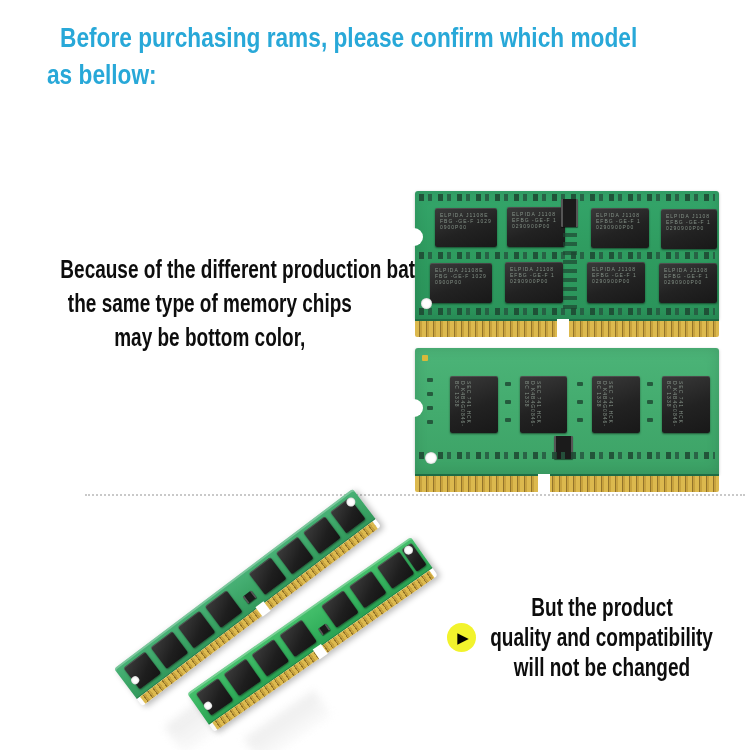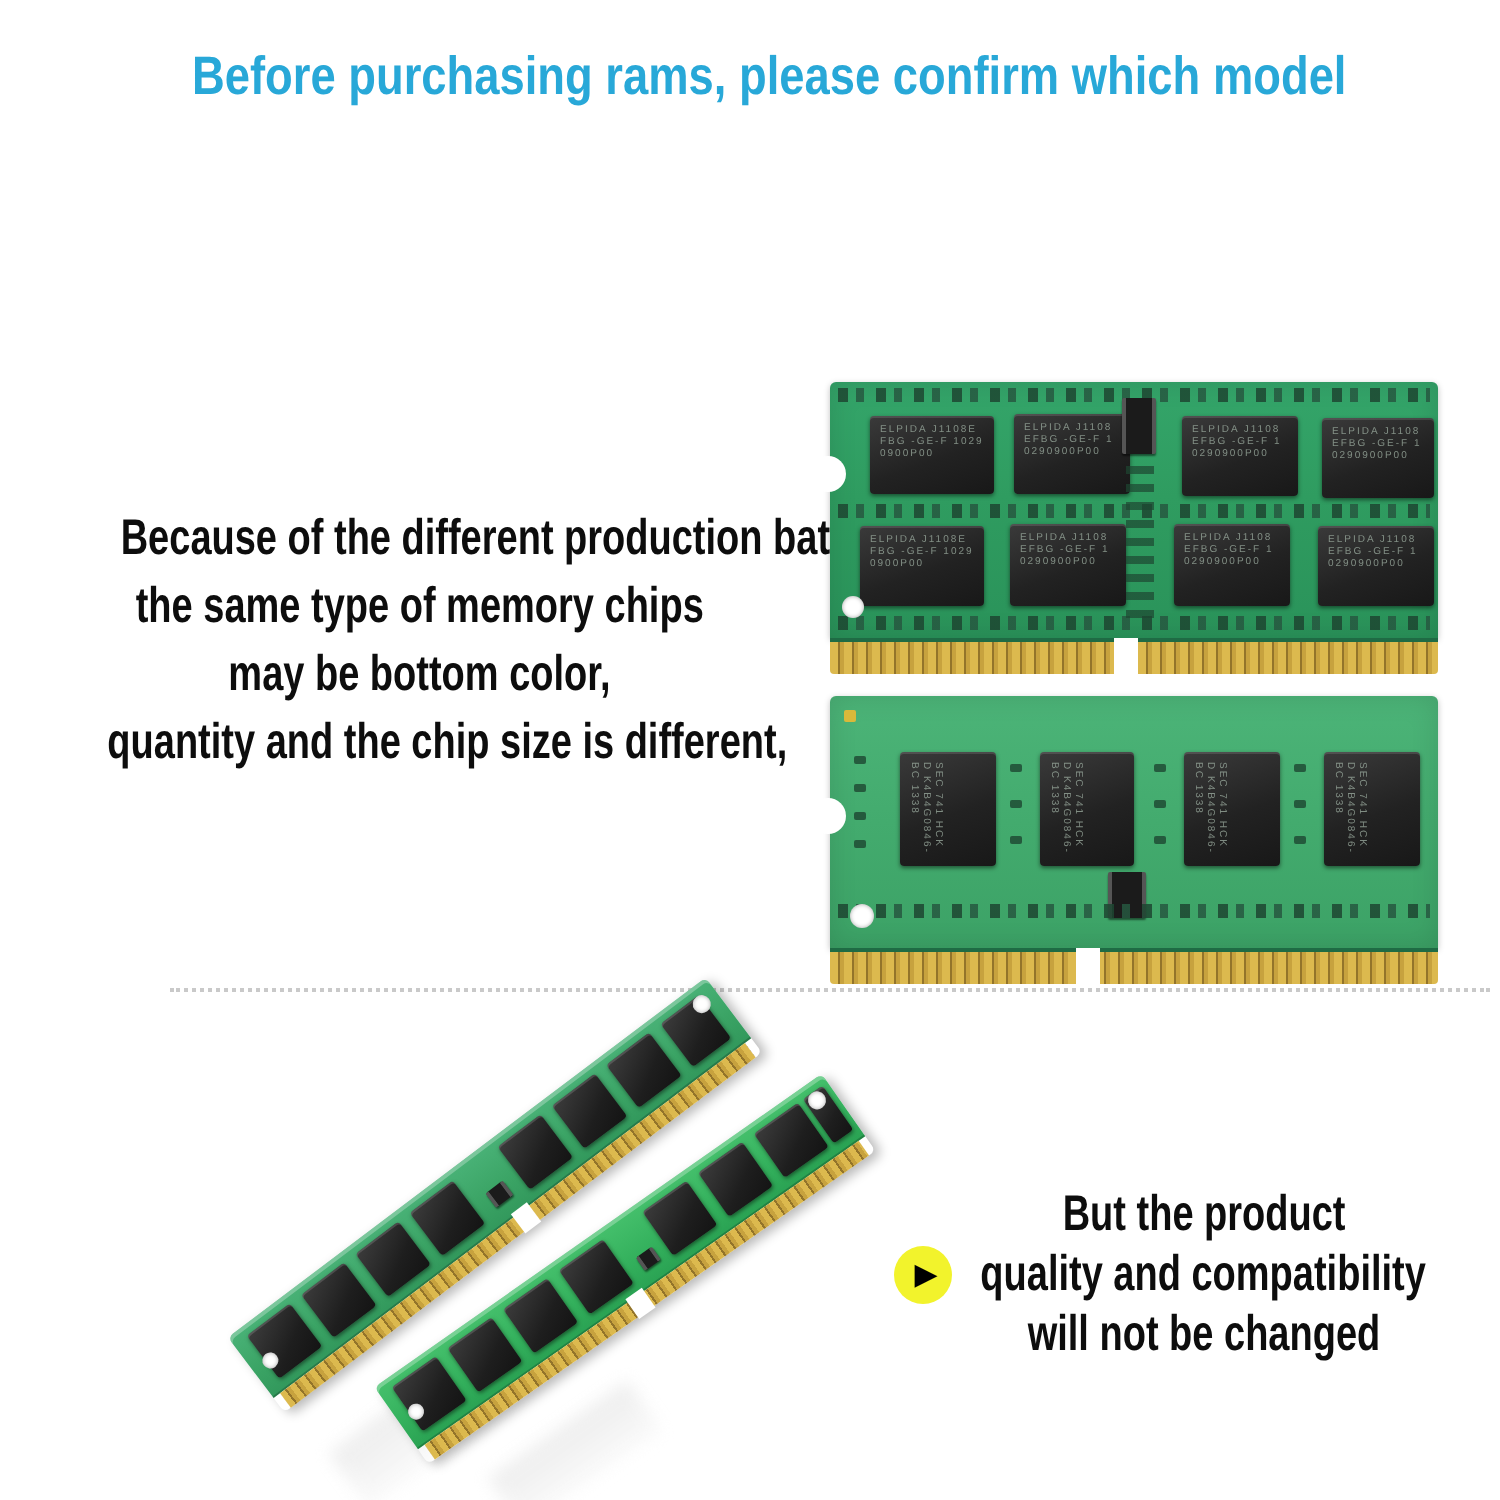--- a/index.html
+++ b/index.html
@@ -4,21 +4,21 @@
 <style>
   * { margin:0; padding:0; box-sizing:border-box; }
   html,body { width:750px; height:750px; background:#ffffff; overflow:hidden;
               font-family:"Liberation Sans", sans-serif; }
   .abs { position:absolute; }
   #stage { position:relative; width:750px; height:750px; background:#fff; }
 
   
   .notice { left:47px; top:20px; width:660px; color:#28a8d8; font-weight:bold;
             font-size:27px; line-height:37px; }
-  .notice .ln { white-space:nowrap;margin-left:36px; }
+  .notice .ln { white-space:nowrap; }
   .notice .ln span { display:inline-block; transform:scaleX(.84); transform-origin:left center; }
   .notice .ln.indent { padding-left:13px; }
 
   .sec-title { left:0; top:143px; width:690px; text-align:center; color:#101010;
                font-weight:bold; font-size:33px; }
   .sec-title span { display:inline-block; transform:scaleX(.78); letter-spacing:-0.5px; }
 
   .desc { left:0; top:252px; width:420px; text-align:center; color:#0d0d0d;
           font-weight:bold; font-size:25px; line-height:34px; }
   .desc .ln span { display:inline-block; transform:scaleX(.76); white-space:nowrap; }
@@ -88,28 +88,28 @@
           background:#f2f32c; display:flex; align-items:center; justify-content:center;
           color:#000; font-size:15px; line-height:1; padding-left:3px; }
 </style>
 </head>
 <body>
 
 <div id="stage">
 
   <div class="abs notice">
     <div class="ln indent"><span>Before purchasing rams, please confirm which model</span></div>
+    <div class="ln"><span>as bellow:</span></div>
   </div>
 
 
   <div class="abs desc">
     <div class="ln"><span>Because of the different production batch,</span></div>
     <div class="ln"><span>the same type of memory chips</span></div>
     <div class="ln"><span>may be bottom color,</span></div>
-    <div class="ln"><span>quantity and the chip size is different,</span></div>
   </div>
 
   <div class="abs sodimm sodimm1" style="left:415px; top:191px;">
     <div class="pcb">
       <div class="smdband" style="top:3px;"></div>
       <div class="smdband" style="top:61px;"></div>
       <div class="smdband" style="top:117px;"></div>
 
       <div class="chip" style="left:20px;  top:17px; width:62px; height:39px;">
           <span class="mark">ELPIDA J1108EFBG -GE-F 10290900P00</span>

